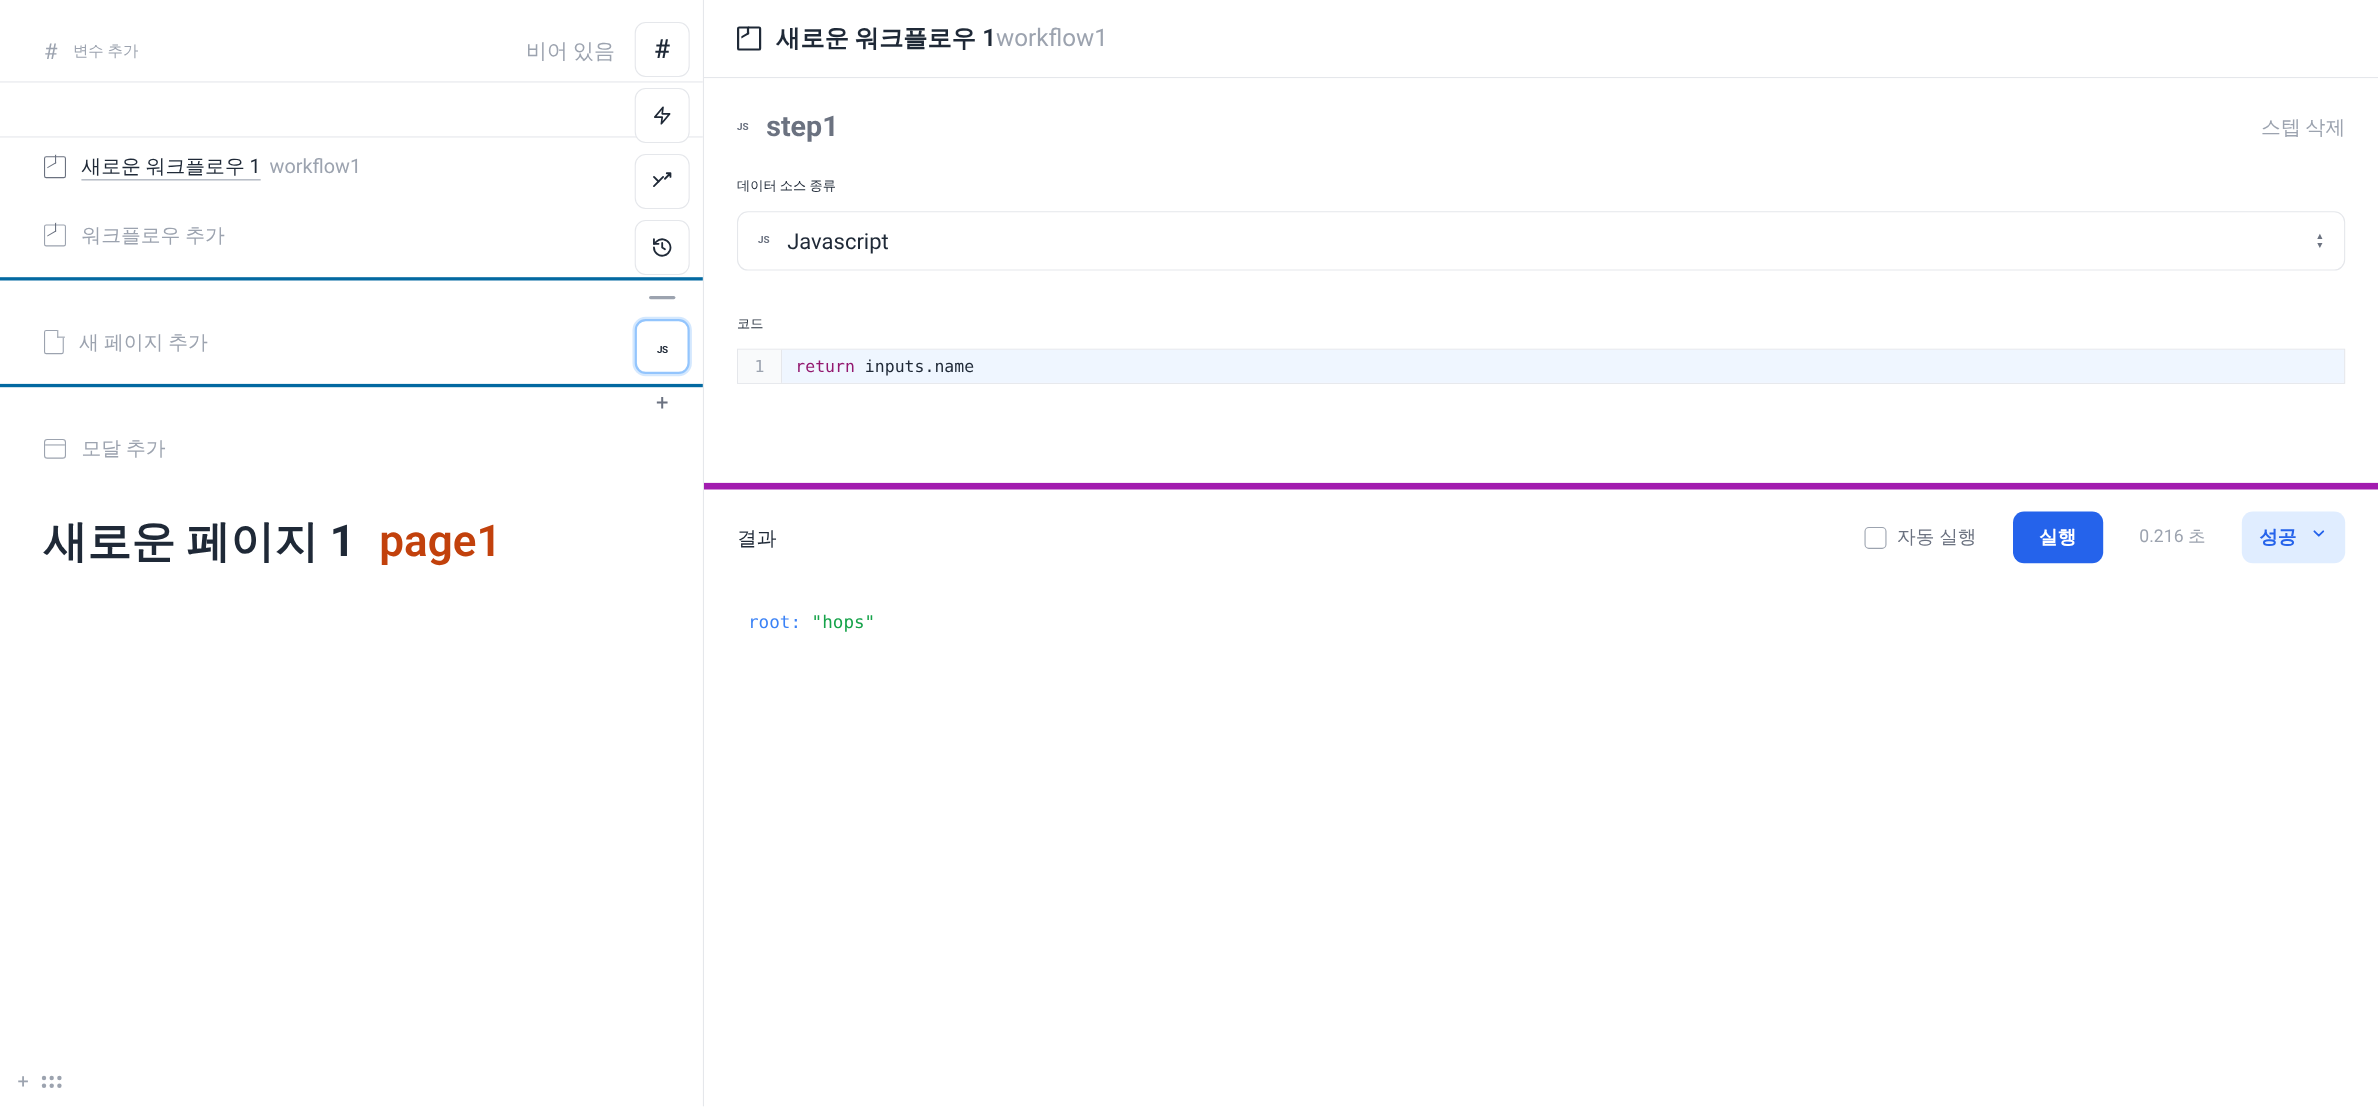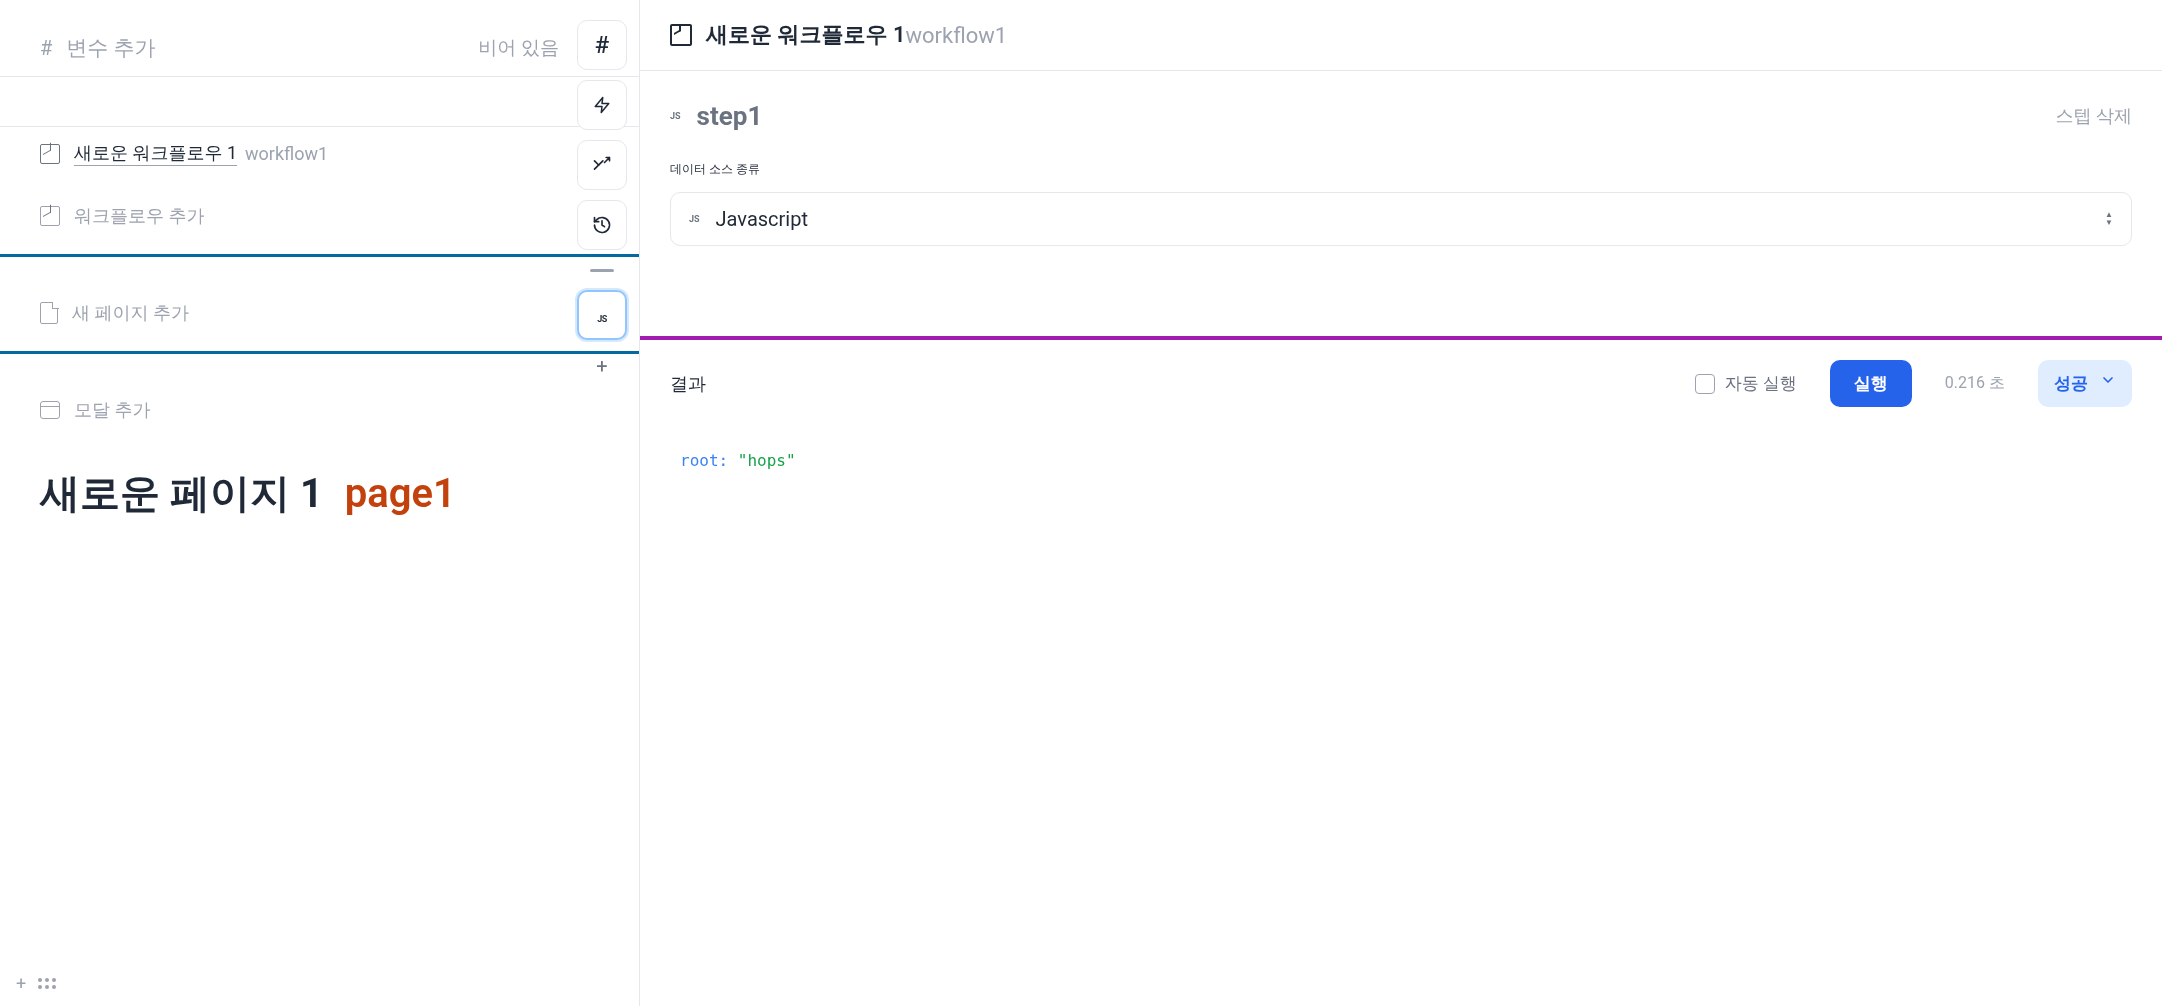--- a/index.html
+++ b/index.html
@@ -34,21 +34,21 @@
       padding: 14px 40px;
       border-bottom: 1px solid #e5e7eb;
     }
     .hash-icon {
       color: #9ca3af;
       font-size: 20px;
       margin-right: 14px;
     }
     .variable-add {
       color: #9ca3af;
-      font-size: 21px;
+      font-size: 14px;
       flex: 1;
     }
     .variable-empty {
       color: #9ca3af;
       font-size: 19px;
       margin-right: 40px;
     }
     .section-gap {
       height: 50px;
       border-bottom: 1px solid #e5e7eb;
@@ -357,21 +357,21 @@
       font-family: "Menlo", "Consolas", monospace;
       font-size: 15px;
     }
     .kw-return {
       color: #93186f;
     }
     .code-plain {
       color: #1f2937;
     }
     .result-bar {
-      border-top: 4px solid #a21caf;
+      border-top: 6px solid #a21caf;
       margin-top: 80px;
       padding: 20px 30px;
       display: flex;
       align-items: center;
       justify-content: space-between;
     }
     .result-label {
       font-size: 18px;
       color: #1f2937;
     }
@@ -533,20 +533,31 @@
         <span class="js-badge" style="margin-right:16px">JS</span>
         <span class="select-text">Javascript</span>
       </div>
       <div class="select-chevrons">
         <span>▲</span>
         <span>▼</span>
       </div>
     </div>
   </div>
 
+  <div class="form-section" style="margin-top:20px">
+    <div class="form-label">코드</div>
+    <div class="code-container">
+      <div class="gutter">
+        <div class="line-num">1</div>
+      </div>
+      <div class="code-area">
+        <span class="kw-return">return</span><span class="code-plain"> inputs.name</span>
+      </div>
+    </div>
+  </div>
 
   <div class="result-bar">
     <span class="result-label">결과</span>
     <div class="result-controls">
       <label class="checkbox-label">
         <span class="checkbox"></span>
         <span>자동 실행</span>
       </label>
       <button class="run-btn">실행</button>
       <span class="timing">0.216 초</span>

